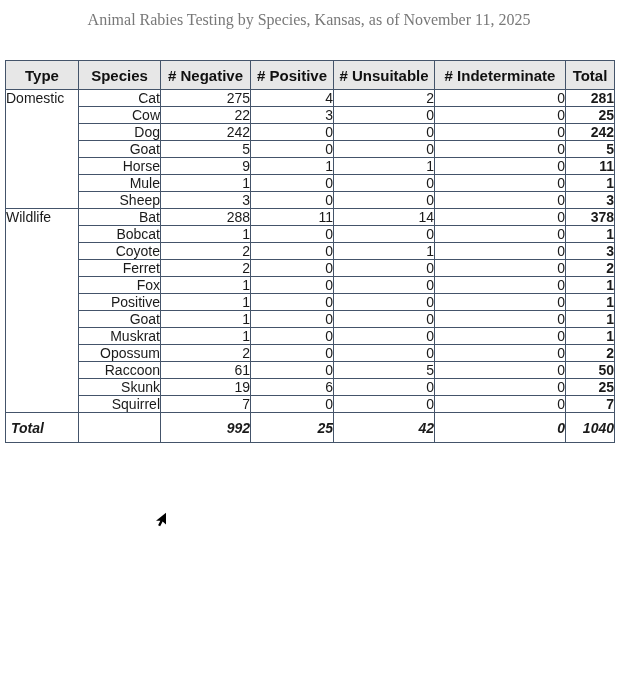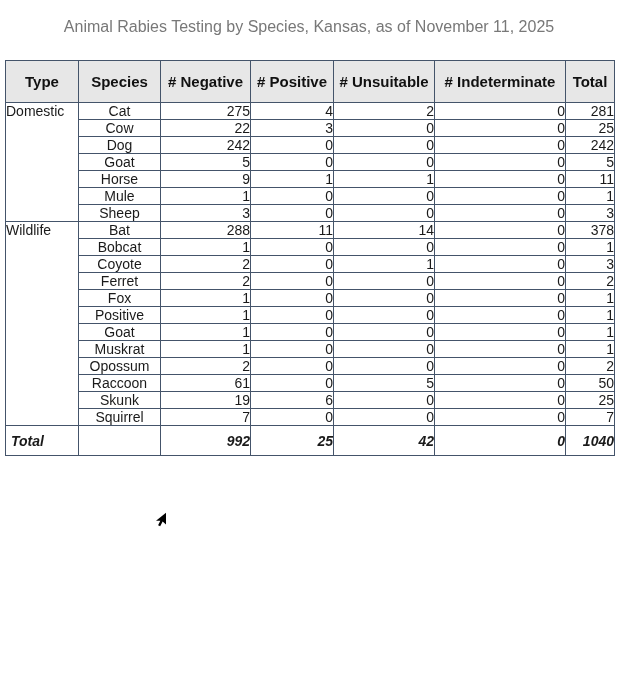--- a/index.html
+++ b/index.html
@@ -13,63 +13,64 @@
   body{
     width:618px;height:674px;
     background:#ffffff;
     font-family:"Liberation Sans", sans-serif;
     color:var(--text);
     position:relative;
     overflow:hidden;
   }
   .title{
     position:absolute;
-    top:18px;left:0;right:0;
+    top:11px;left:0;right:0;
     text-align:center;
     font-size:16px;
     color:var(--title-color);
+    font-family:Liberation Serif, serif;
   }
   table.rabies{
     position:absolute;
     left:5px;top:60px;
     width:609px;
     border-collapse:collapse;
     table-layout:fixed;
     font-size:14px;
   }
   table.rabies th, table.rabies td{
     border:1px solid var(--border);
     padding:0;
     overflow:hidden;
     white-space:nowrap;
   }
-  thead tr{height:42px;}
+  thead tr{height:29px;}
   tbody tr{height:15px;}
   tfoot tr{height:30px;}
   th{
     background:var(--header-bg);
     font-weight:bold;
     font-size:15px;
     text-align:center;
     color:#111111;
   }
   td.type-cell{
     vertical-align:top;
     padding:4px 2px 0 5px;
     text-align:left;
   }
   td.species-cell{
-    text-align:center;
+    text-align:right;
     padding-left:5px;
   }
   td.num-cell{
     text-align:right;
     padding-right:4px;
   }
-  td.total-col{font-weight:normal;text-align:right;}
+  td.total-col{font-weight:bold;text-align:right;}
   tfoot td{font-weight:bold;font-style:italic;}
   tfoot td.footer-label{text-align:left;padding-left:5px;}
   .cursor{
     position:absolute;
     left:155px;top:512px;
     width:12px;height:15px;
     pointer-events:none;
   }
 </style>
 </head>

